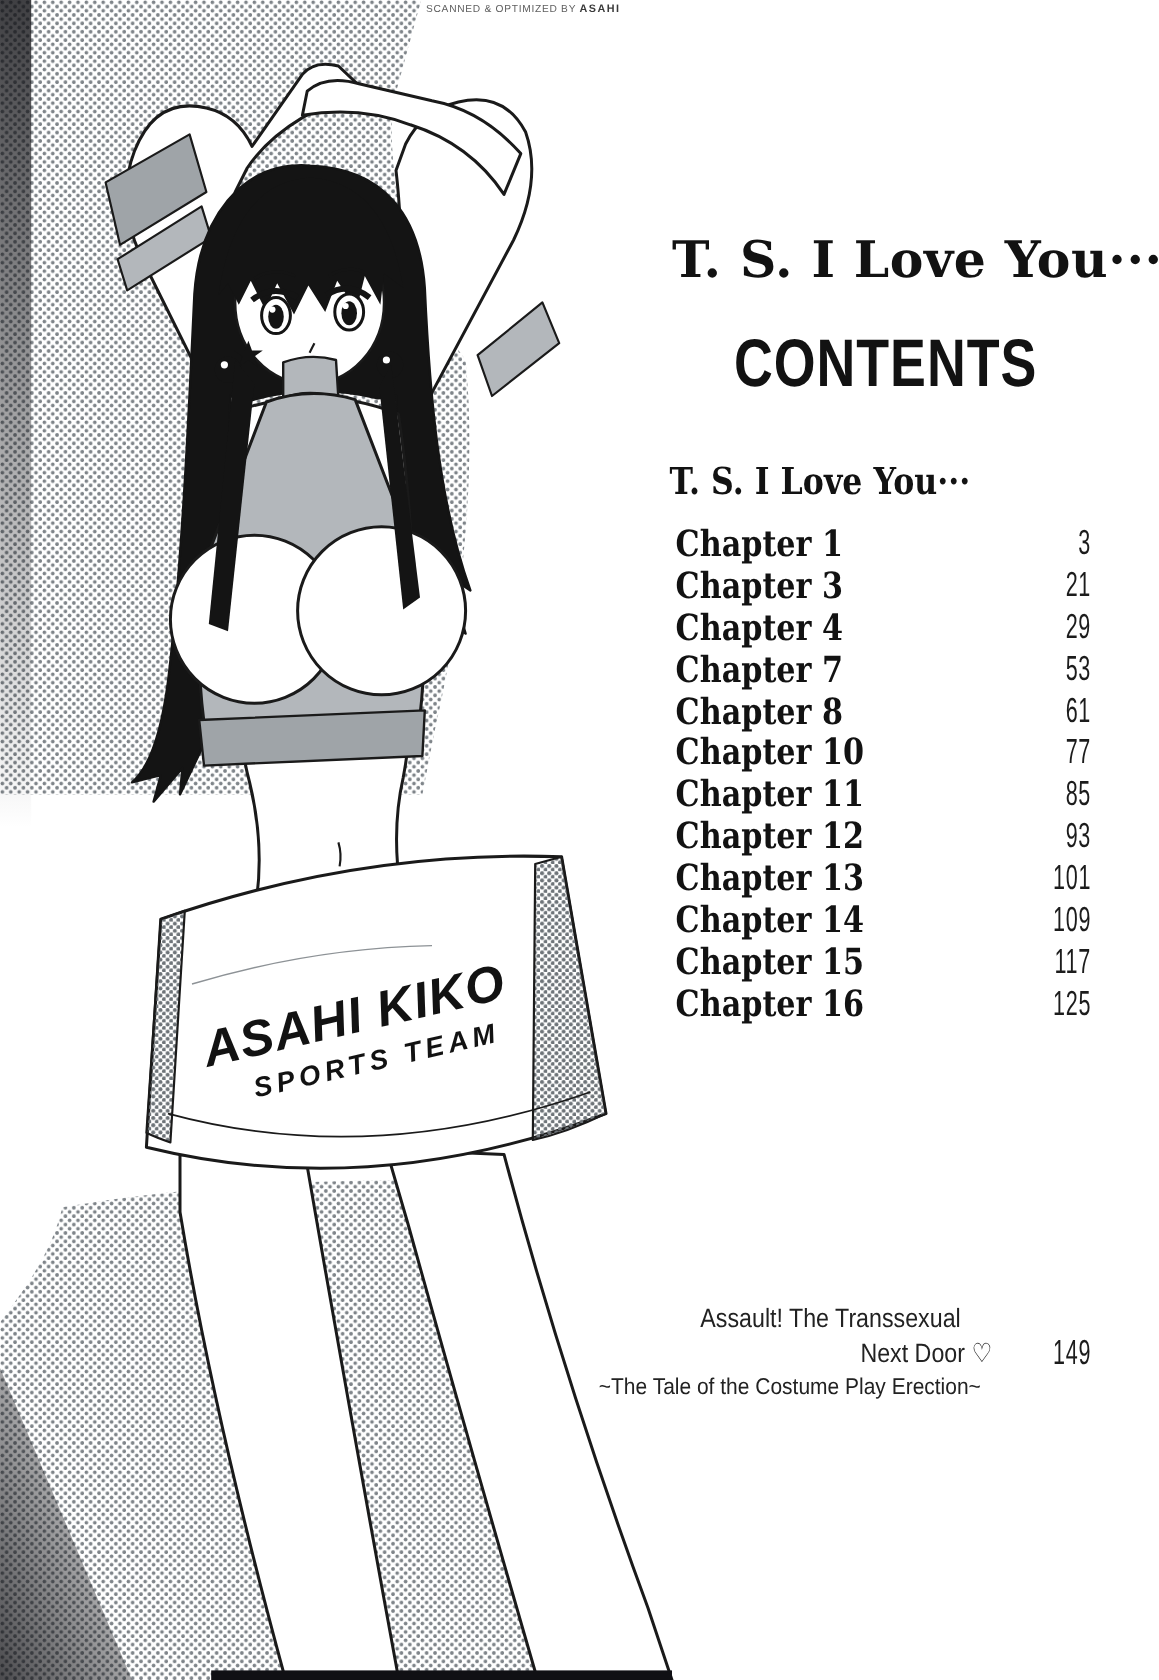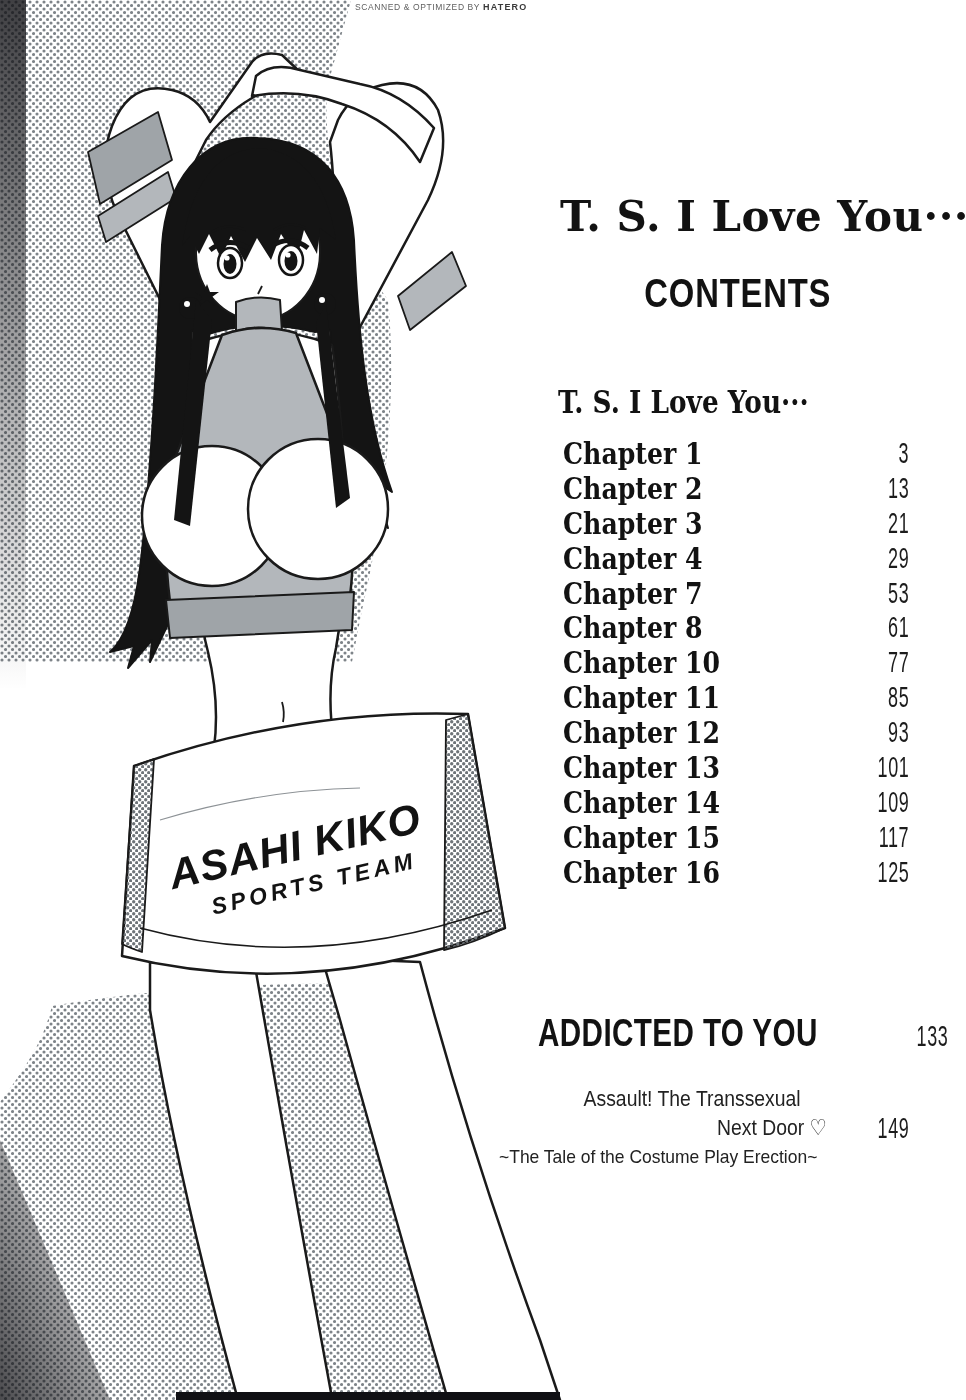--- a/index.html
+++ b/index.html
@@ -15,21 +15,21 @@
   }
   .credit b{font-weight:bold;color:#3a3a3a;letter-spacing:1.2px;font-size:9px;}
   
   .toc-title{
     position:absolute;left:560px;top:192px;width:356px;text-align:center;
     font-family:"DejaVu Serif",serif;font-weight:bold;font-size:42px;
     letter-spacing:.5px;color:#121212;white-space:nowrap;
   }
   .contents-heading{
     position:absolute;left:560px;top:270px;width:356px;text-align:center;
-    font-weight:bold;font-size:41px;color:#121212;white-space:nowrap;
+    font-weight:bold;font-size:56px;color:#121212;white-space:nowrap;
   }
   .section-title{
     position:absolute;left:558px;top:384px;
     font-family:"DejaVu Serif",serif;font-weight:bold;font-size:31px;
     color:#121212;white-space:nowrap;
   }
   .toc-list{position:absolute;left:563px;top:436px;width:346px;}
   .toc-row{
     display:flex;justify-content:space-between;align-items:center;
     height:34.9px;white-space:nowrap;
@@ -183,38 +183,34 @@
 
       <g fill="#141414">
         <path d="M196,300 L174,520 L190,526 L212,320 Z"></path>
         <path d="M326,304 L350,498 L336,508 L316,322 Z"></path>
       </g>
     </g>
 
     <rect x="176" y="1392" width="384" height="8" fill="#101014"></rect>
   </svg>
 
-  <div class="credit"><span>SCANNED &amp; OPTIMIZED BY </span><b>HATERO</b></div>
+  <div class="credit"><span>SCANNED &amp; OPTIMIZED BY </span><b>ASAHI</b></div>
 
   <div class="toc-title">T. S. I Love You···</div>
 
   <div class="contents-heading"><span style="display:inline-block;transform:scaleX(.8);transform-origin:center;letter-spacing:1px;">CONTENTS</span></div>
 
   <div class="section-title"><span style="display:inline-block;transform:scaleX(.85);transform-origin:left center;">T. S. I Love You···</span></div>
 
   <div class="toc-list">
     <div class="toc-row">
         <span class="ch-label">Chapter 1</span>
         <span class="ch-page">3</span>
       </div>
     <div class="toc-row">
-        <span class="ch-label">Chapter 2</span>
-        <span class="ch-page">13</span>
-      </div>
-    <div class="toc-row">
         <span class="ch-label">Chapter 3</span>
         <span class="ch-page">21</span>
       </div>
     <div class="toc-row">
         <span class="ch-label">Chapter 4</span>
         <span class="ch-page">29</span>
       </div>
     <div class="toc-row">
         <span class="ch-label">Chapter 7</span>
         <span class="ch-page">53</span>
@@ -246,24 +242,20 @@
     <div class="toc-row">
         <span class="ch-label">Chapter 15</span>
         <span class="ch-page">117</span>
       </div>
     <div class="toc-row">
         <span class="ch-label">Chapter 16</span>
         <span class="ch-page">125</span>
       </div>
   </div>
 
-  <div class="addicted-row">
-    <span class="addicted-label">ADDICTED TO YOU</span>
-    <span class="ch-page">133</span>
-  </div>
 
   <div class="assault">
     <div class="assault-line1">Assault! The Transsexual</div>
     <div class="assault-line2">Next Door ♡</div>
     <div class="assault-page">149</div>
     <div class="assault-sub">~The Tale of the Costume Play Erection~</div>
   </div>
 
 </div>
 

